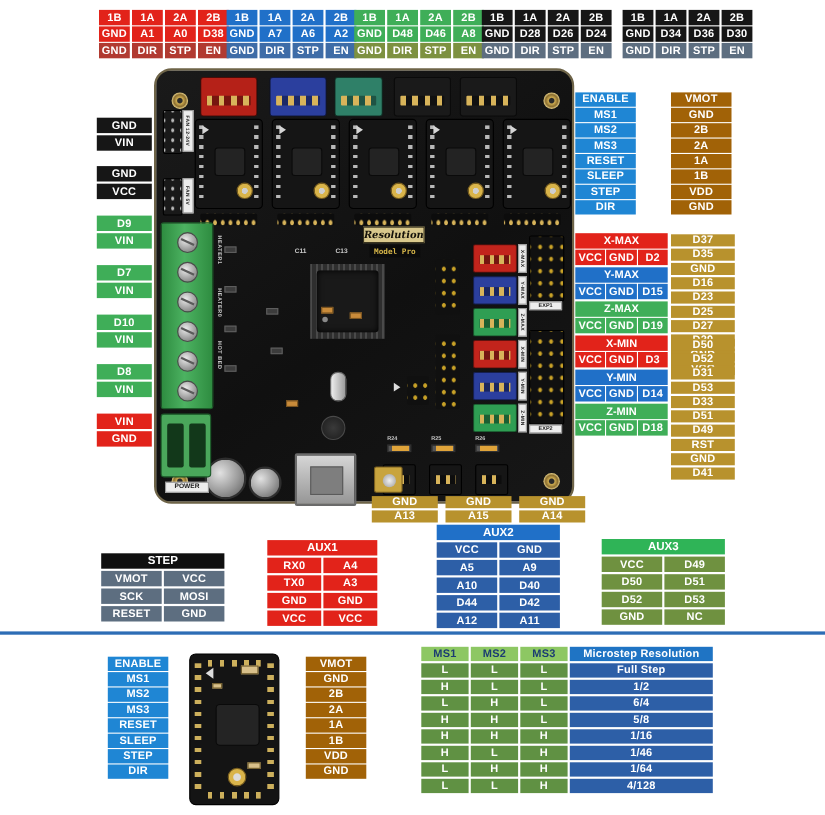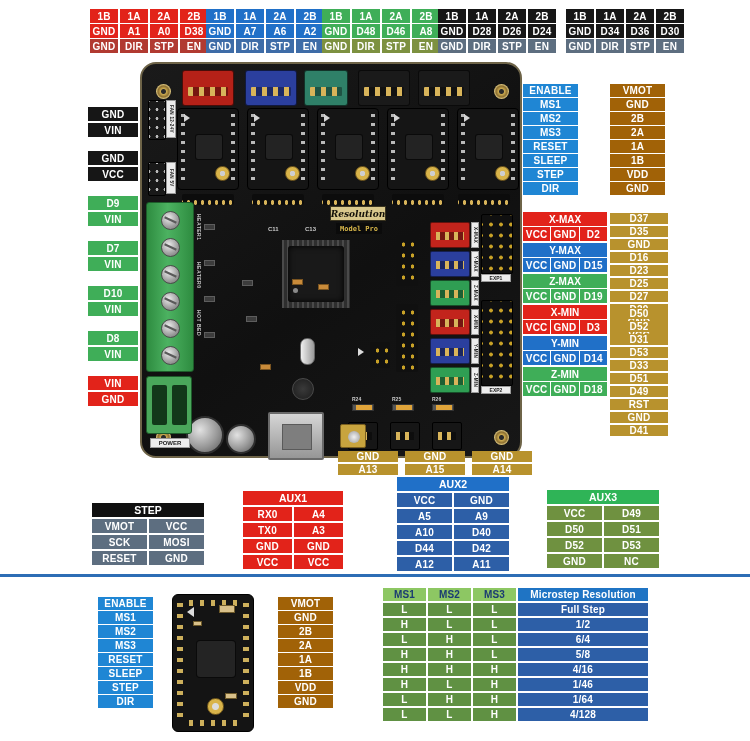--- a/index.html
+++ b/index.html
@@ -845,21 +845,21 @@
       <div class="prow">
         <div class="cell">H</div>
         <div class="cell">H</div>
         <div class="cell">L</div>
         <div class="cell">5/8</div>
       </div>
       <div class="prow">
         <div class="cell">H</div>
         <div class="cell">H</div>
         <div class="cell">H</div>
-        <div class="cell">4/16</div>
+        <div class="cell">1/16</div>
       </div>
       <div class="prow">
         <div class="cell">H</div>
         <div class="cell">L</div>
         <div class="cell">H</div>
         <div class="cell">1/46</div>
       </div>
       <div class="prow">
         <div class="cell">L</div>
         <div class="cell">H</div>

